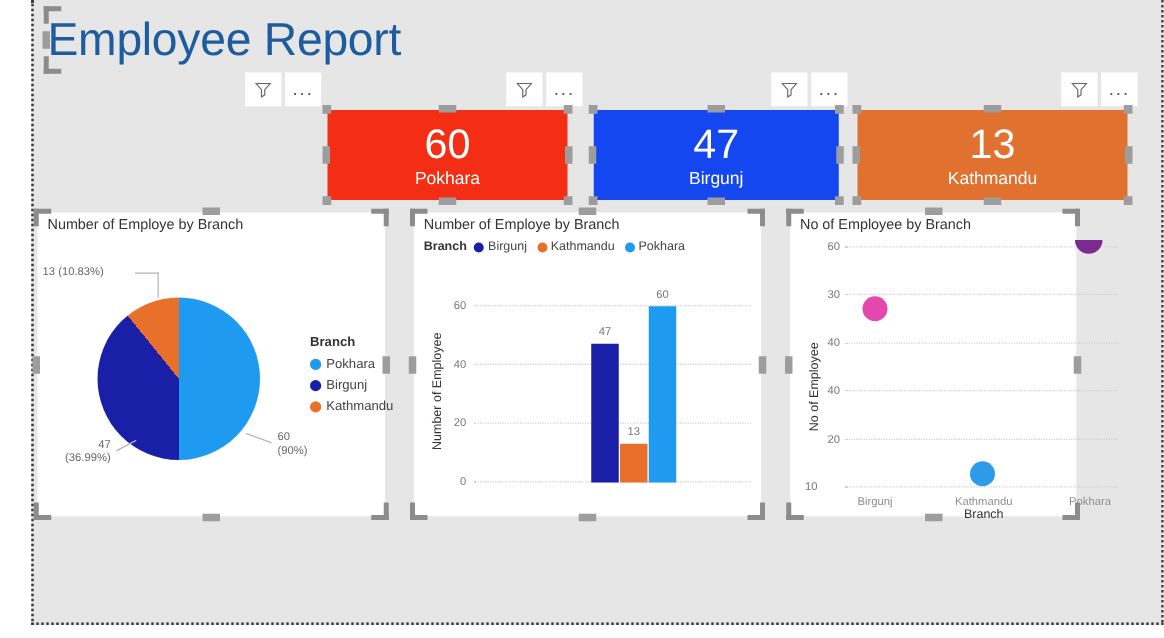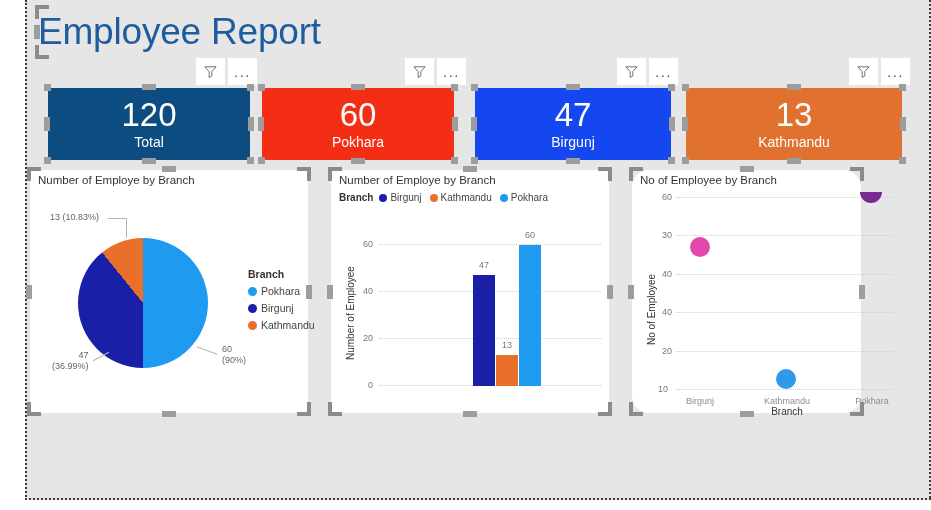--- a/index.html
+++ b/index.html
@@ -250,32 +250,20 @@
     <div class="hdr-btn">
       <svg width="15" height="15" viewBox="0 0 16 16">
         <path d="M2 3 h12 l-4.6 5.2 v4.6 l-2.8 1.6 v-6.2 z" fill="none" stroke="#666" stroke-width="1"></path>
       </svg>
     </div>
     <div class="hdr-btn">
       <span class="ellipsis">...</span>
     </div>
   </div>
 
-  <div class="kpi sel" style="left:48px; width:202px; background:#0d4c80;">
-    <div class="h c tl"></div>
-    <div class="h c tr"></div>
-    <div class="h c bl"></div>
-    <div class="h c br"></div>
-    <div class="h tm"></div>
-    <div class="h bm"></div>
-    <div class="h lm"></div>
-    <div class="h rm"></div>
-    <div class="val">120</div>
-    <div class="lbl">Total</div>
-  </div>
 
   <div class="kpi sel" style="left:262px; width:192px; background:#f42e14;">
     <div class="h c tl"></div>
     <div class="h c tr"></div>
     <div class="h c bl"></div>
     <div class="h c br"></div>
     <div class="h tm"></div>
     <div class="h bm"></div>
     <div class="h lm"></div>
     <div class="h rm"></div>
@@ -322,21 +310,21 @@
     <div class="panel-title">Number of Employe by Branch</div>
 
     <div style="position:absolute; left:48px; top:68px; width:130px; height:130px; border-radius:50%;
                 background: conic-gradient(from 0deg,
                    #1e9bf0 0deg 180deg,
                    #1a1fa8 180deg 321deg,
                    #e8702a 321deg 360deg);"></div>
 
     <div class="leader" style="left:96px; top:48px; width:1px; height:20px;"></div>
     <div class="leader" style="left:78px; top:48px; width:19px; height:1px;"></div>
-    <div class="pie-lab" style="left:20px; top:42px;">13 (10.83%)</div>
+    <div class="pie-lab" style="left:4px; top:42px;">13 (10.83%)</div>
 
     <div class="leader" style="left:62px; top:186px; width:18px; height:1px; transform:rotate(-28deg);"></div>
     <div class="pie-lab" style="left:22px; top:180px; text-align:right;">
       <span style="display:block; margin-left:22px;">47</span>
       <span style="display:block;">(36.99%)</span>
     </div>
 
     <div class="leader" style="left:166px; top:180px; width:22px; height:1px; transform:rotate(20deg);"></div>
     <div class="pie-lab" style="left:192px; top:174px;">
       <span style="display:block;">60</span>
@@ -404,40 +392,40 @@
       <div class="bar" style="left:94px;  width:22px; height:111px; background:#1a1fa8;"></div>
       <div class="bar" style="left:117px; width:22px; height:31px;  background:#e8702a;"></div>
       <div class="bar" style="left:140px; width:22px; height:141px; background:#1e9bf0;"></div>
 
       <div class="bar-val" style="left:105px; top:30px;">47</div>
       <div class="bar-val" style="left:128px; top:110px;">13</div>
       <div class="bar-val" style="left:151px; top:0px;">60</div>
     </div>
   </div>
 
-  <div class="panel sel" style="left:632px; width:229px;border-radius:17px;">
+  <div class="panel sel" style="left:632px; width:229px;">
     <div class="brk tl"></div>
     <div class="brk tr"></div>
     <div class="brk bl"></div>
     <div class="brk br"></div>
     <div class="h tm"></div>
     <div class="h bm"></div>
     <div class="h lm"></div>
     <div class="h rm"></div>
 
     <div class="panel-title">No of Employee by Branch</div>
 
     <div class="axis-title-y" style="left:14px; top:175px;">No of Employee</div>
 
     <div class="ytick" style="left:18px; top:27px;">60</div>
     <div class="ytick" style="left:18px; top:65px;">30</div>
     <div class="ytick" style="left:18px; top:104px;">40</div>
     <div class="ytick" style="left:18px; top:142px;">40</div>
     <div class="ytick" style="left:18px; top:181px;">20</div>
-    <div class="ytick" style="left:14px; top:219px;">10</div>
+    <div class="ytick" style="left:0; top:219px;">10</div>
 
     <div class="clipbox plot" style="left:44px; top:22px; width:218px; height:202px;">
       <div class="gridline" style="top:5px;"></div>
       <div class="gridline" style="top:43px;"></div>
       <div class="gridline" style="top:82px;"></div>
       <div class="gridline" style="top:120px;"></div>
       <div class="gridline" style="top:159px;"></div>
       <div class="gridline" style="top:197px;"></div>
 
       <div class="bubble" style="left:24px;  top:55px;  width:20px; height:20px; background:#e548ac;"></div>

